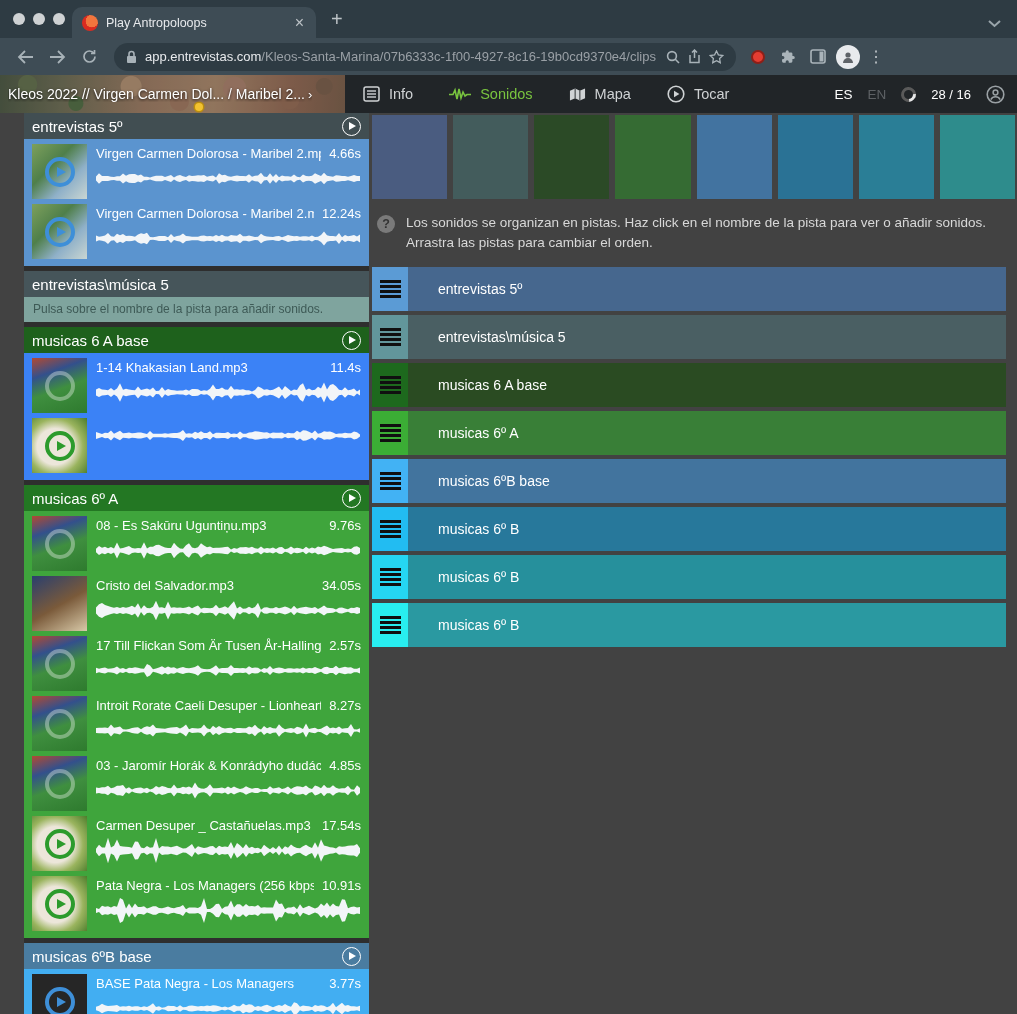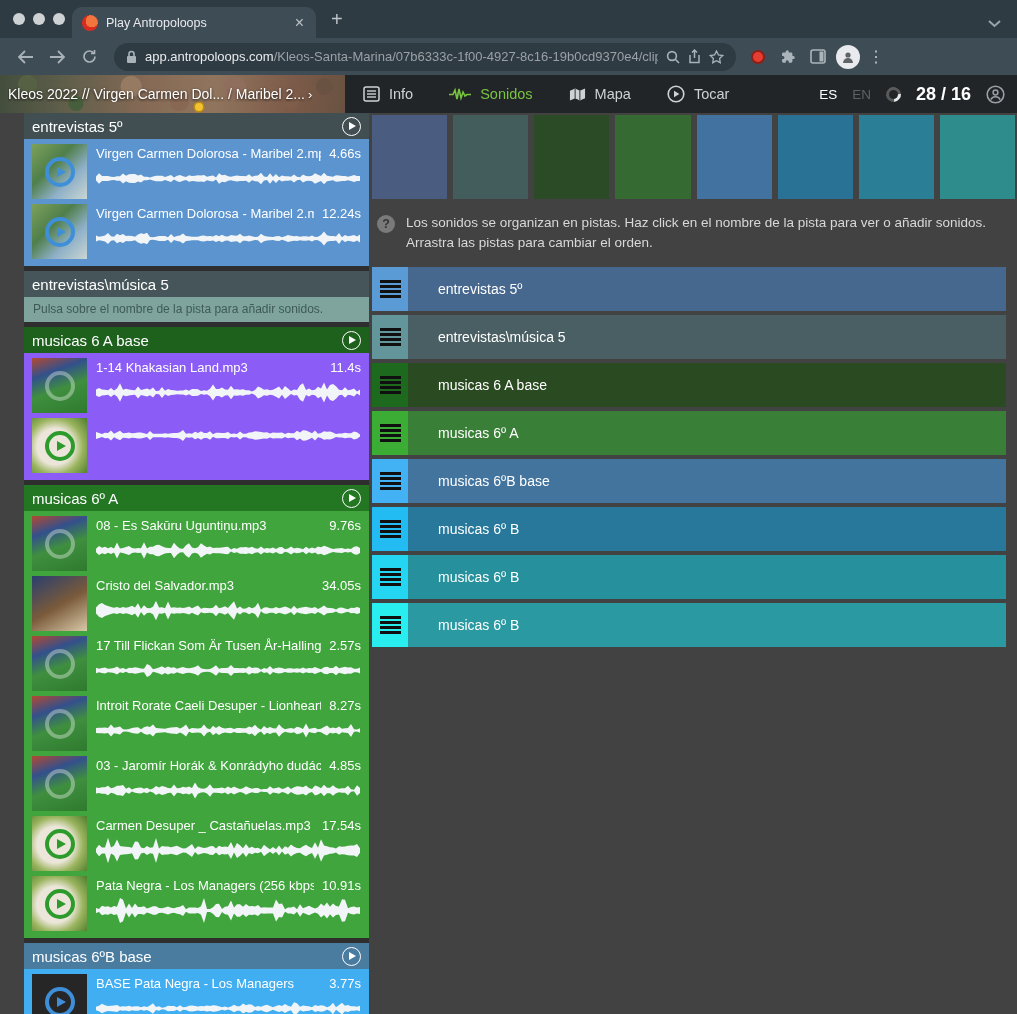--- a/index.html
+++ b/index.html
@@ -51,21 +51,21 @@
                 white-space:nowrap; text-shadow:0 1px 3px rgba(0,0,0,.85); max-width:330px; overflow:hidden; }
   .bc-chevron { color:#fff; font-size:13px; margin-left:3px; }
   .navtabs { display:flex; align-items:center; gap:36px; padding-left:18px; }
   .navitem { display:flex; align-items:center; gap:9px; color:#cfd2d4; font-size:14.5px; }
   .navitem.active { color:#79c43f; }
   .navicon { display:flex; align-items:center; }
   .navright { margin-left:auto; display:flex; align-items:center; gap:15px; padding-right:12px; }
   .lang-es { color:#fff; font-size:13.5px; }
   .lang-en { color:#5d6164; font-size:13.5px; }
   .spinner { width:15px; height:15px; border-radius:50%; border:3px solid #5a5a5a; border-top-color:#e8e8e8; transform:rotate(130deg); }
-  .counter { color:#fff; font-size:18px; font-weight:bold; white-space:nowrap; }
+  .counter { color:#fff; font-size:13px; font-weight:normal; white-space:nowrap; }
   .account { color:#9aa0a4; display:flex; align-items:center; }
 
   
   .content { display:flex; height:901px;padding-left:24px; }
   .sidebar { width:345px; flex:none; background:#2e2e2e; display:flex; flex-direction:column; gap:5px; overflow:hidden; }
   .sec-header { height:26px; display:flex; align-items:center; padding:0 8px; color:#fff; font-size:15px; }
   .sec-play { margin-left:auto; width:19px; height:19px; border:1.6px solid #fff; border-radius:50%;
               position:relative; flex:none; }
   .sec-play::after { content:""; position:absolute; left:6px; top:4.5px; border-left:7px solid #fff;
                      border-top:4px solid transparent; border-bottom:4px solid transparent; }
@@ -142,21 +142,21 @@
         <path d="M12.5 1v3.4H9" fill="none" stroke="currentColor" stroke-width="1.7"></path>
       </svg>
   </span>
   <div class="urlbar">
     <span class="pill-ic">
       <svg width="11" height="14" viewBox="0 0 11 14">
           <rect x="1" y="6" width="9" height="7" rx="1" fill="currentColor"></rect>
           <path d="M3 6V4a2.5 2.5 0 0 1 5 0v2" fill="none" stroke="currentColor" stroke-width="1.6"></path>
         </svg>
     </span>
-    <span class="url-text"><span class="url-host">app.antropoloops.com</span><span class="url-path">/Kleos-Santa-Marina/07b6333c-1f00-4927-8c16-19b0cd9370e4/clips</span></span>
+    <span class="url-text"><span class="url-host">app.entrevistas.com</span><span class="url-path">/Kleos-Santa-Marina/07b6333c-1f00-4927-8c16-19b0cd9370e4/clips</span></span>
     <span class="pill-ic">
       <svg width="14" height="14" viewBox="0 0 14 14">
           <circle cx="6" cy="6" r="4.4" fill="none" stroke="currentColor" stroke-width="1.6"></circle>
           <line x1="9.3" y1="9.3" x2="13" y2="13" stroke="currentColor" stroke-width="1.6"></line>
         </svg>
     </span>
     <span class="pill-ic">
       <svg width="13" height="15" viewBox="0 0 13 15">
           <path d="M2 6v7.5h9V6" fill="none" stroke="currentColor" stroke-width="1.5"></path>
           <path d="M6.5 9V1.5M4 3.5 6.5 1 9 3.5" fill="none" stroke="currentColor" stroke-width="1.5"></path>
@@ -303,21 +303,21 @@
         <div class="sec-header" style="background: rgb(70, 85, 90);">
           <span>entrevistas\música 5</span>
         </div>
         <div class="sec-note" style="background: rgb(127, 164, 158); color: rgb(62, 90, 86);">Pulsa sobre el nombre de la pista para añadir sonidos.</div>
       </div>
       <div class="section">
         <div class="sec-header" style="background: rgb(30, 97, 28);">
           <span>musicas 6 A base</span>
           <span class="sec-play"></span>
         </div>
-        <div class="sec-body" style="background: #8b5cf6;">
+        <div class="sec-body" style="background: #3b82f6;">
           <div class="clip">
             <div class="thumb t-footballer">
               <span class="ring ring-faint">
                 <i></i>
               </span>
             </div>
             <div class="meta">
               <div class="r1">
                 <span class="c-title">1-14 Khakasian Land.mp3</span>
                 <span class="c-dur">11.4s</span>

